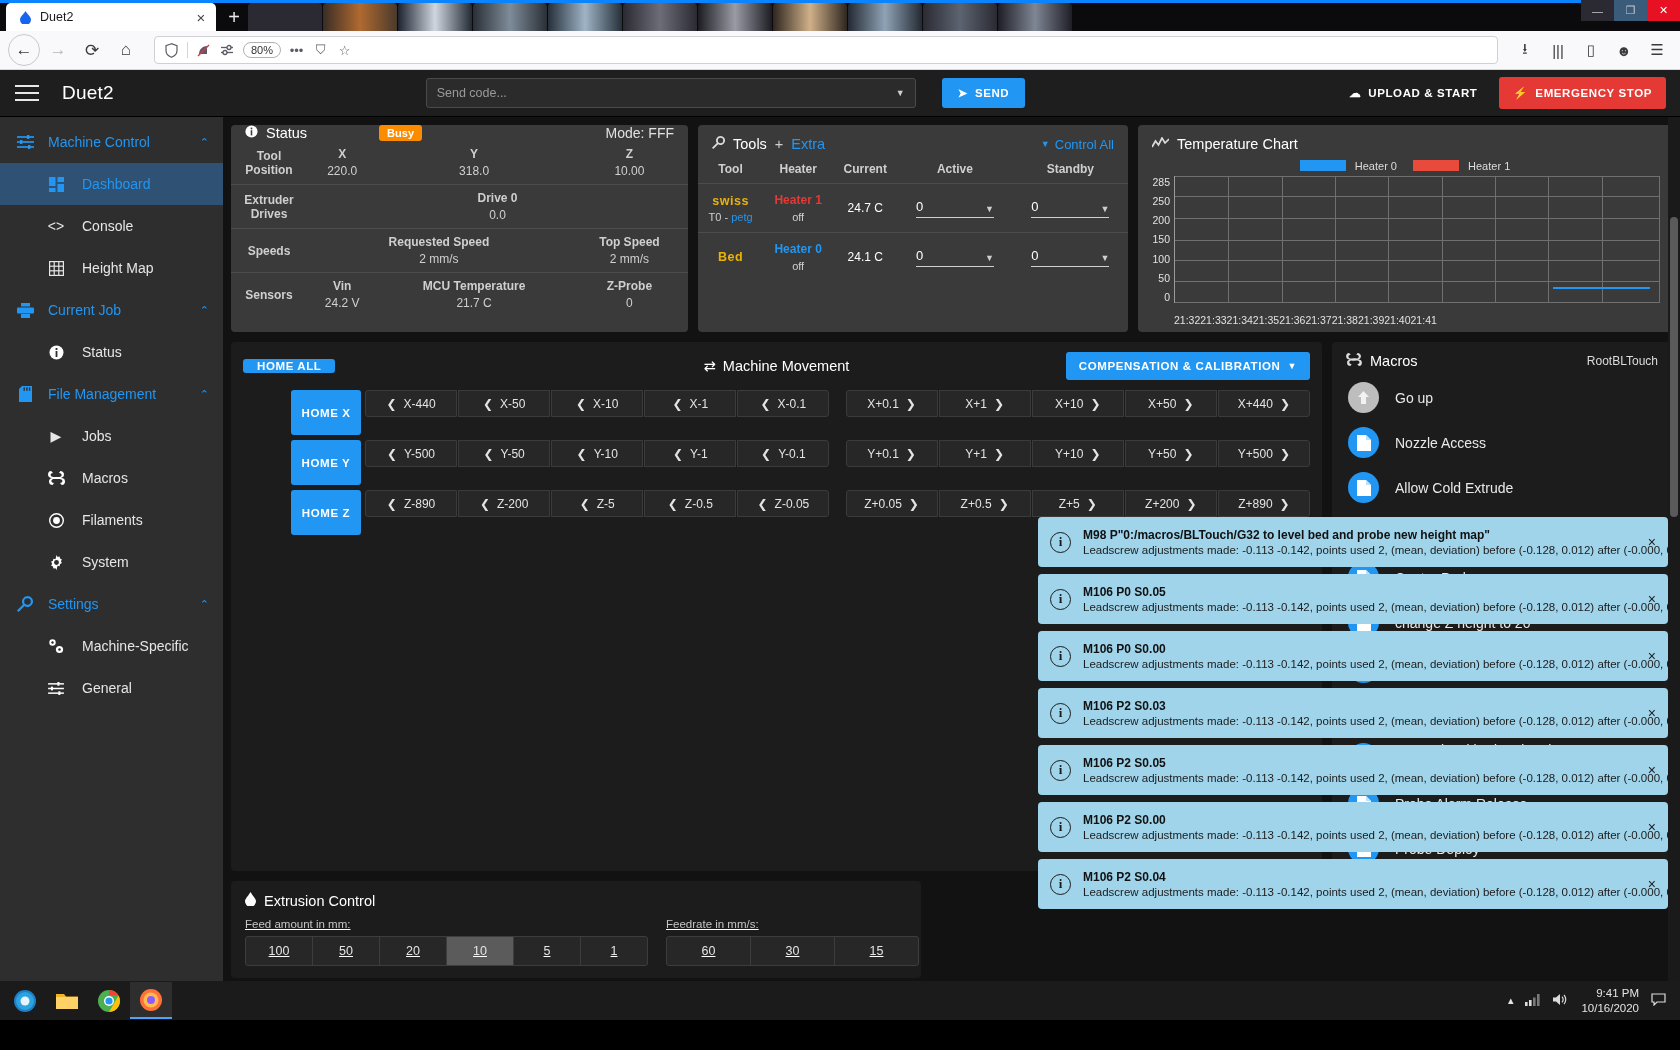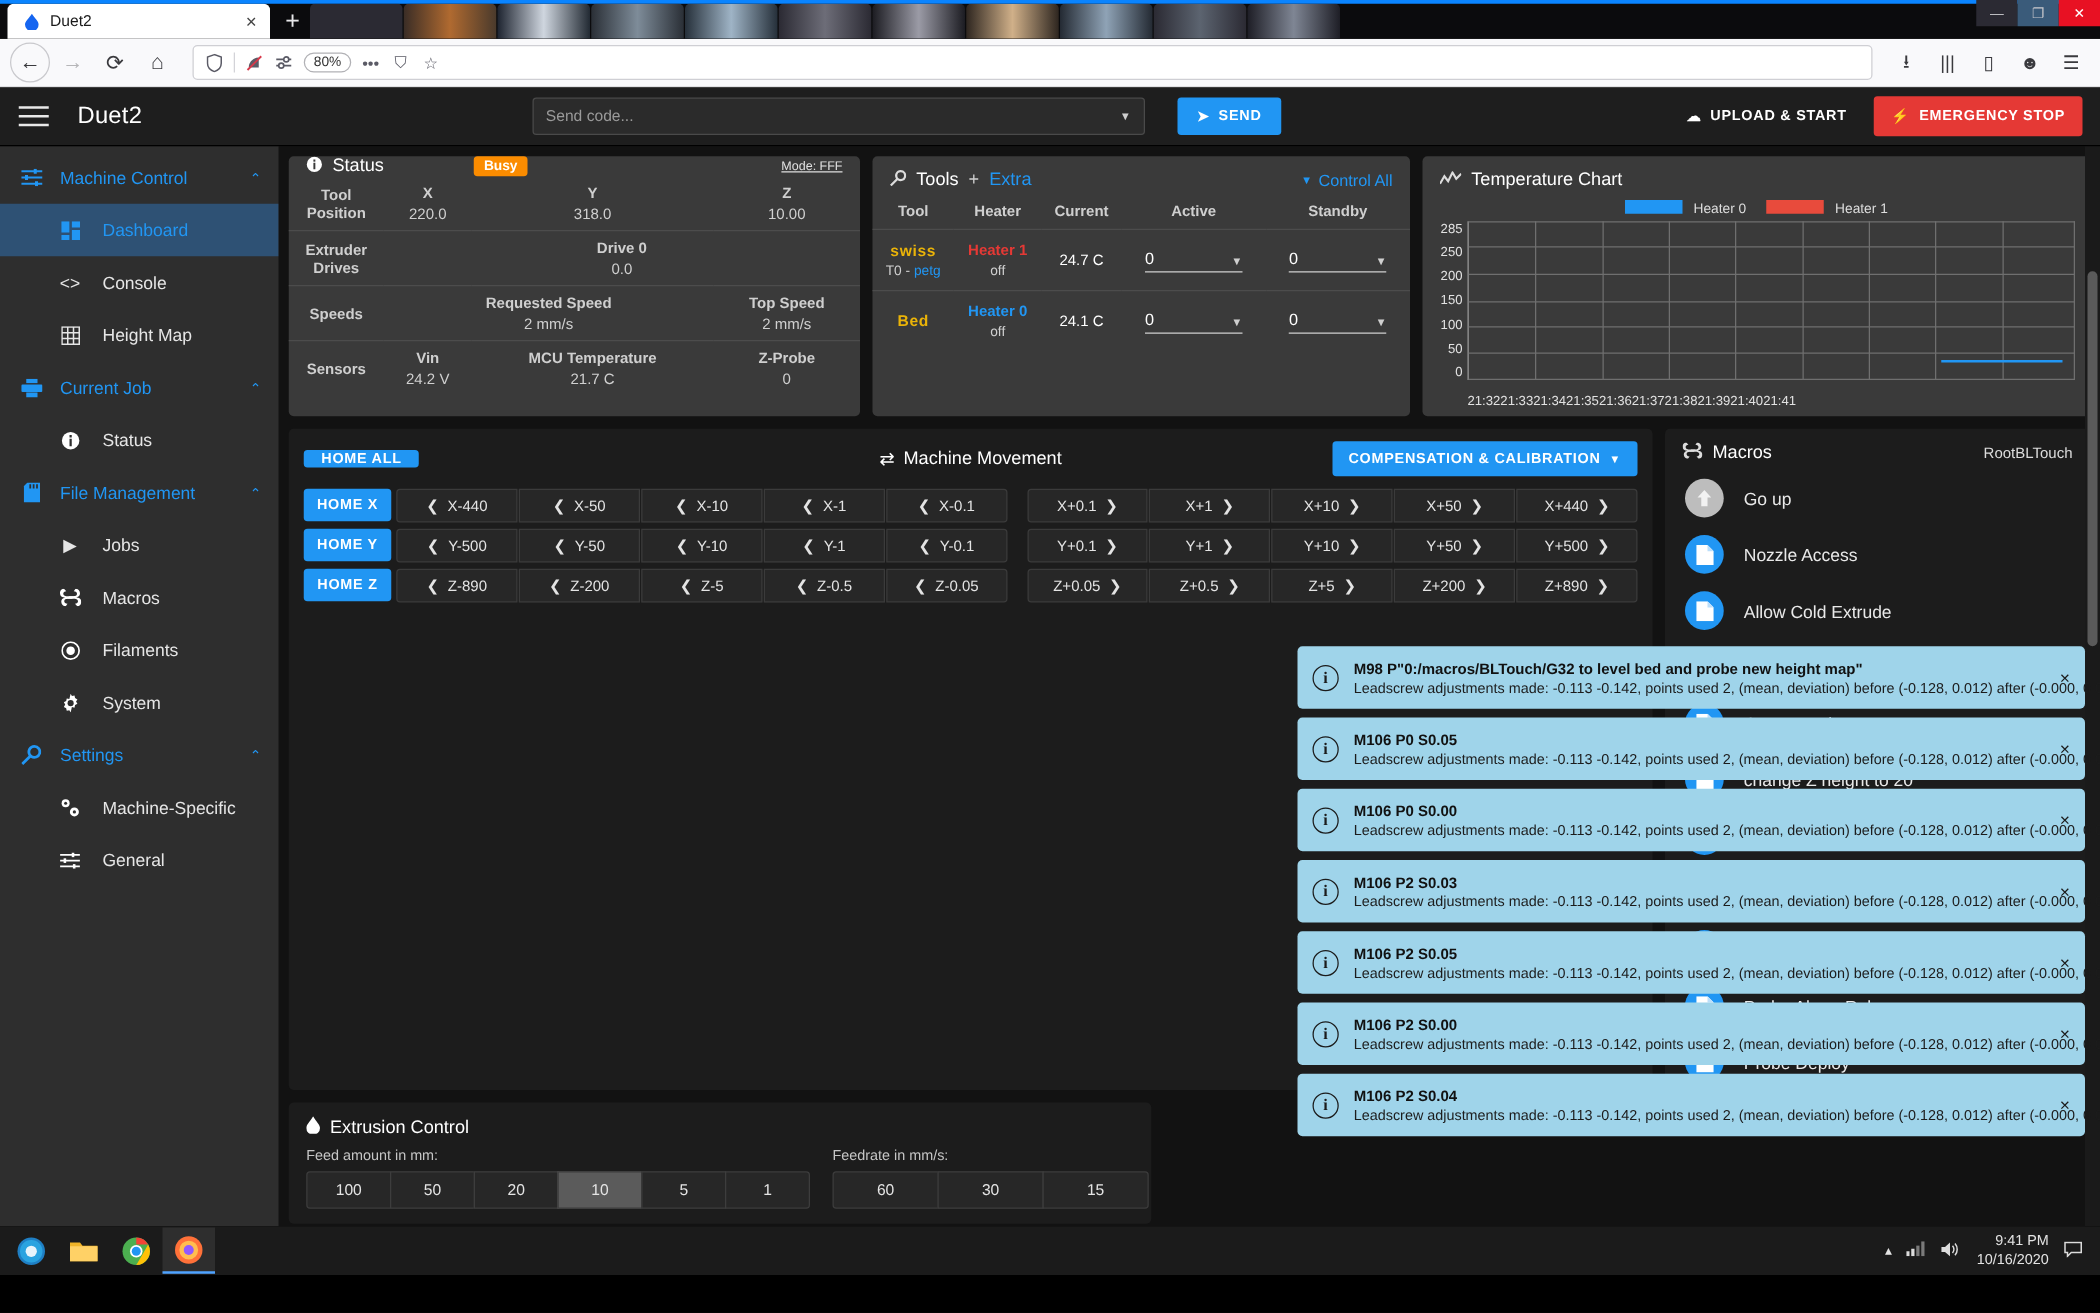--- a/index.html
+++ b/index.html
@@ -76,21 +76,21 @@
   .row { display:flex; gap:10px; margin-bottom:10px; }
   .card { background:#3a3a3a; border-radius:4px; }
   .card.dark { background:#1c1c1c; }
   .card-title { display:flex; align-items:center; gap:8px; padding:11px 14px 6px 14px; font-size:14.5px; color:#fff; }
   .card-title .ti { font-size:13px; }
 
   
   .stat { width:457px; }
   .stat .hdrrow { display:flex; align-items:center; padding:0 14px; }
   .badge-busy { background:#fb8c00; color:#fff; font-size:11px; font-weight:bold; border-radius:3px; padding:2px 8px; margin-left:64px; }
-  .mode { margin-left:auto; font-size:10px; color:#e0e0e0;text-decoration:underline; }
+  .mode { margin-left:auto; font-size:14px; color:#e0e0e0; }
   table.stbl { width:100%; border-collapse:collapse; font-size:12px; }
   table.stbl td { padding:6px 2px; text-align:center; color:#d8d8d8; border-top:1px solid #4c4c4c; }
   table.stbl tr:first-child td { border-top:none; }
   table.stbl td.lbl { color:#cfcfcf; font-weight:bold; width:76px; }
   .cellh { color:#cfcfcf; font-weight:bold; font-size:12px; }
   .cellv { color:#d0d0d0; font-size:12px; margin-top:3px; }
 
   
   .tools { width:430px; }
   .tools .card-title a { color:#2196f3; text-decoration:none; }
@@ -122,21 +122,21 @@
   .series { position:absolute; height:2px; background:#2196f3; }
   .xax { display:flex; justify-content:flex-start; font-size:10.5px; color:#e2e2e2; padding:3px 12px 6px 36px; }
 
   
   .move { flex:1; padding-bottom:8px; }
   .move-head { display:flex; align-items:center; padding:10px 12px; }
   .btn-home-all { background:#2196f3; color:#fff; height:14px; padding:0 14px; }
   .move-title { position:absolute; left:50%; transform:translateX(-50%); font-size:14.5px; display:flex; gap:7px; align-items:center; }
   .btn-comp { background:#2196f3; color:#fff; height:28px; padding:0 13px; margin-left:auto; }
   .mrow { display:flex; gap:4px; padding:0 12px 5px 12px; }
-  .home-btn { background:#2196f3; color:#fff; height:26px; width:70px; justify-content:center; flex-shrink:0; }
+  .home-btn { background:#2196f3; color:#fff; height:45px; width:70px; justify-content:center; flex-shrink:0;margin-left:48px; }
   .mgrp { display:flex; gap:1px; flex:1; }
   .mbtn { flex:1; background:#272727; border:1px solid #3b3b3b; height:27px; color:#e4e4e4; font-size:12px;
           display:flex; align-items:center; justify-content:center; gap:7px; cursor:pointer; }
   .mgrp.neg .mbtn { border-radius:0; }
   .mgrp.neg .mbtn:first-child { border-radius:3px 0 0 3px; }
   .mgrp.neg .mbtn:last-child { border-radius:0 3px 3px 0; }
   .mgrp.pos .mbtn:first-child { border-radius:3px 0 0 3px; }
   .mgrp.pos .mbtn:last-child { border-radius:0 3px 3px 0; }
   .gap { width:8px; flex-shrink:0; }
 
@@ -145,21 +145,21 @@
   .macros .card-title .rootlbl { margin-left:auto; font-size:12px; color:#dcdcdc; }
   .macrow { display:flex; align-items:center; gap:16px; padding:7px 16px; cursor:pointer; }
   .mico { width:31px; height:31px; border-radius:50%; background:#2196f3; display:flex; align-items:center;
           justify-content:center; flex-shrink:0; }
   .mico.grey { background:#bdbdbd; }
   .mlbl { font-size:14px; color:#e9e9e9; }
 
   
   .extr { width:690px; padding-bottom:12px; }
   .flabel { font-size:11.5px; color:#c6c6c6; padding:3px 0 6px 0; }
-  .ebody { display:flex; padding:0 14px; gap:18px; }
+  .ebody { display:flex; padding:0 14px; gap:18px;text-decoration:underline; }
   .ecol { display:flex; flex-direction:column; }
   .seg { display:flex; }
   .segb { border:1px solid #3d3d3d; background:#272727; color:#e4e4e4; height:30px; min-width:68px;
           display:flex; align-items:center; justify-content:center; font-size:12.5px; cursor:pointer; margin-left:-1px; }
   .segb:first-child { margin-left:0; border-radius:3px 0 0 3px; }
   .segb:last-child { border-radius:0 3px 3px 0; }
   .segb.sel { background:#5b5b5b; }
 
   
   .toasts { position:absolute; right:12px; top:400px; width:630px; display:flex; flex-direction:column; gap:7px; z-index:40; }

